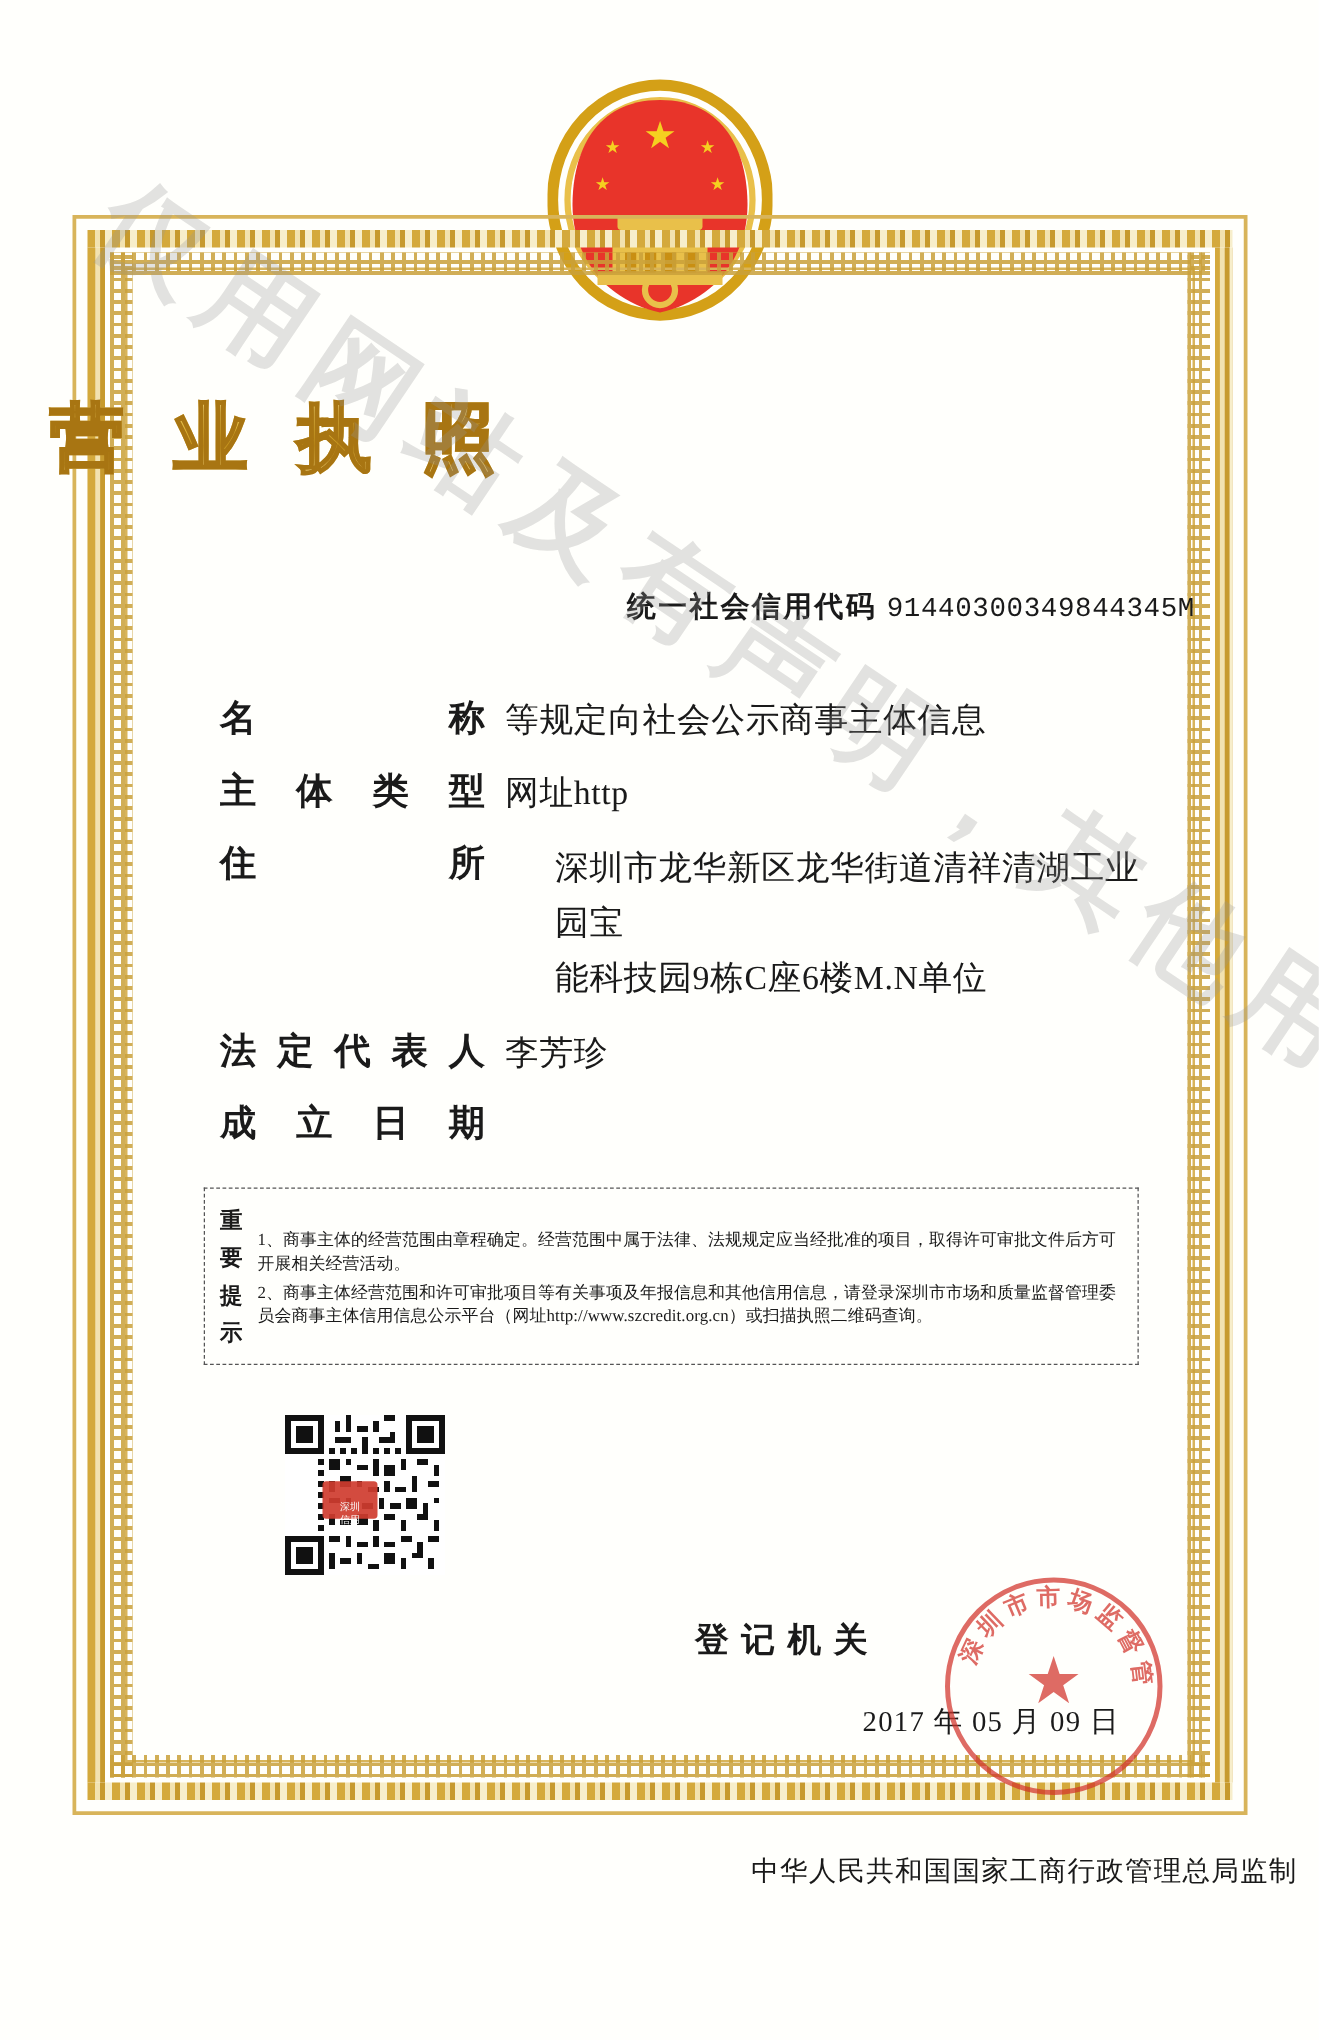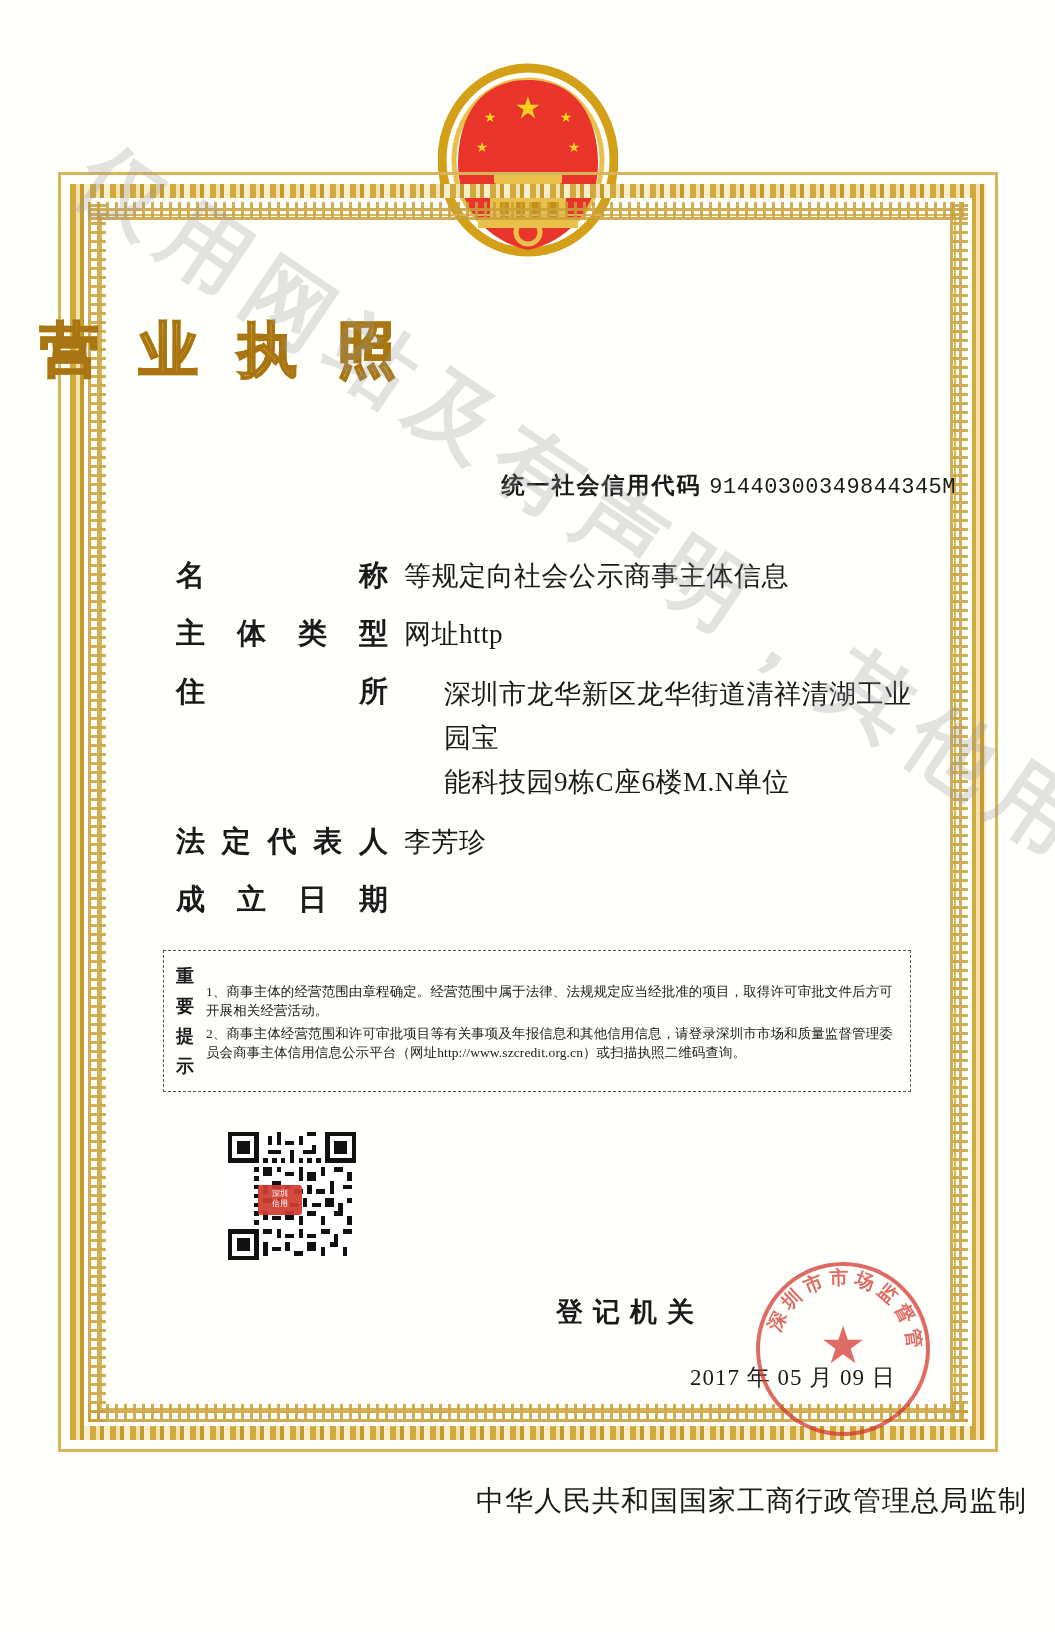--- a/index.html
+++ b/index.html
@@ -196,21 +196,21 @@
     left: 258px;
     top: 1185px;
     width: 44px;
     height: 30px;
     border-radius: 3px;
     background: #d03c2f;
     color: #fff;
     font-size: 8px;
     line-height: 10px;
     text-align: center;
-    padding-top: 4px;
+    padding-top: 16px;
     box-sizing: border-box;
     opacity: .92;
   }
 
   
   .registry {
     position: absolute;
     left: 556px;
     top: 1294px;
     font-size: 27px;
@@ -249,25 +249,25 @@
   .seal .seal-text {
     position: absolute;
     inset: 0;
     font-size: 14px;
     font-weight: bold;
   }
 
   
   .footer {
     position: absolute;
-    left: 5px;
+    left: 16px;
     top: 1482px;
     width: 1002px;
     text-align: right;
-    font-size: 28px;
+    font-size: 22px;
     letter-spacing: 1px;
     padding-left: 20px;
   }
 
   
   .watermark {
     position: absolute;
     left: 120px;
     top: 120px;
     width: 900px;

